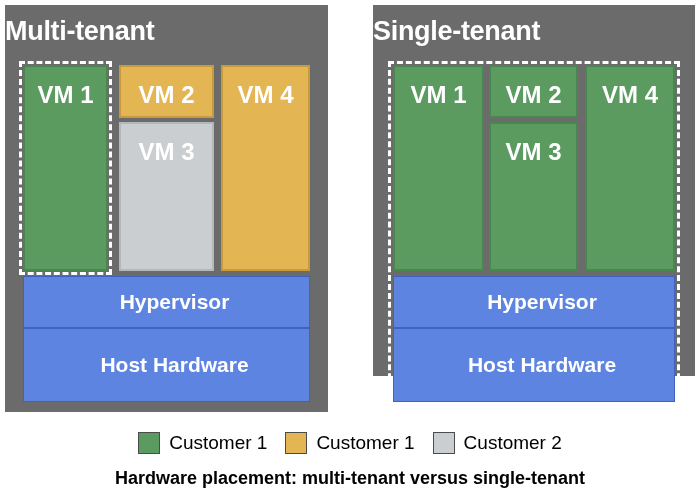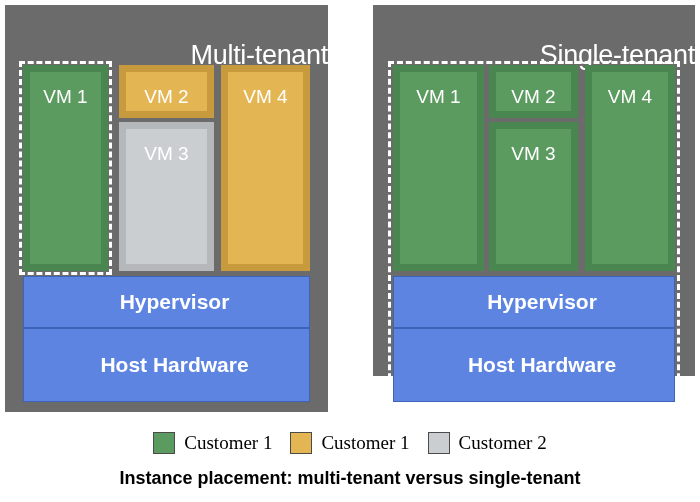--- a/index.html
+++ b/index.html
@@ -14,37 +14,36 @@
 
   .panel{
     position:absolute;
     background:#6b6b6b;
     box-sizing:border-box;
   }
   .panel-title{
     position:absolute;
     left:0;right:0;
     top:8px;
-    text-align:right;
+    text-align:left;
     color:#ffffff;
     font-size:27px;
-    font-weight:normal;
+    font-weight:bold;
     letter-spacing:-0.3px;
     line-height:36px;
     white-space:nowrap;
-    margin-top:24px;
   }
 
   .vm{
     position:absolute;
     box-sizing:border-box;
-    border:7px solid #7f1d1d;
+    border:2px solid #7f1d1d;
     color:#ffffff;
-    font-size:19px;
-    font-weight:normal;
+    font-size:24px;
+    font-weight:bold;
     display:block;
   }
   .vm .vm-label{
     position:absolute;
     left:0;right:0;
     top:14px;
     text-align:center;
     display:block;
   }
   .vm.c1{background:#5c9b60;border-color:#4a8650;}
@@ -77,21 +76,21 @@
 
   .legend{
     position:absolute;
     left:0;right:0;
     top:428px;
     height:30px;
     display:flex;
     align-items:center;
     justify-content:center;
   }
-  .legend-item{display:flex;align-items:center;margin:4px 9px;font-family:Liberation Serif, serif;}
+  .legend-item{display:flex;align-items:center;margin:4px 9px;}
   .swatch{
     width:22px;height:22px;
     box-sizing:border-box;
     border:1.5px solid #4b4b4b;
     margin-right:9px;
   }
   .legend-label{
     font-size:19px;
     color:#000000;
     white-space:nowrap;
@@ -183,15 +182,15 @@
     <div class="legend-item">
       <span class="swatch" style="background:#e4b653;"></span>
       <span class="legend-label">Customer 1</span>
     </div>
     <div class="legend-item">
       <span class="swatch" style="background:#cbced0;"></span>
       <span class="legend-label">Customer 2</span>
     </div>
   </div>
 
-  <div class="caption">Instance placement: multi-tenant versus single-tenant</div>
+  <div class="caption">Hardware placement: multi-tenant versus single-tenant</div>
 
 </div>
 
 </body></html>

